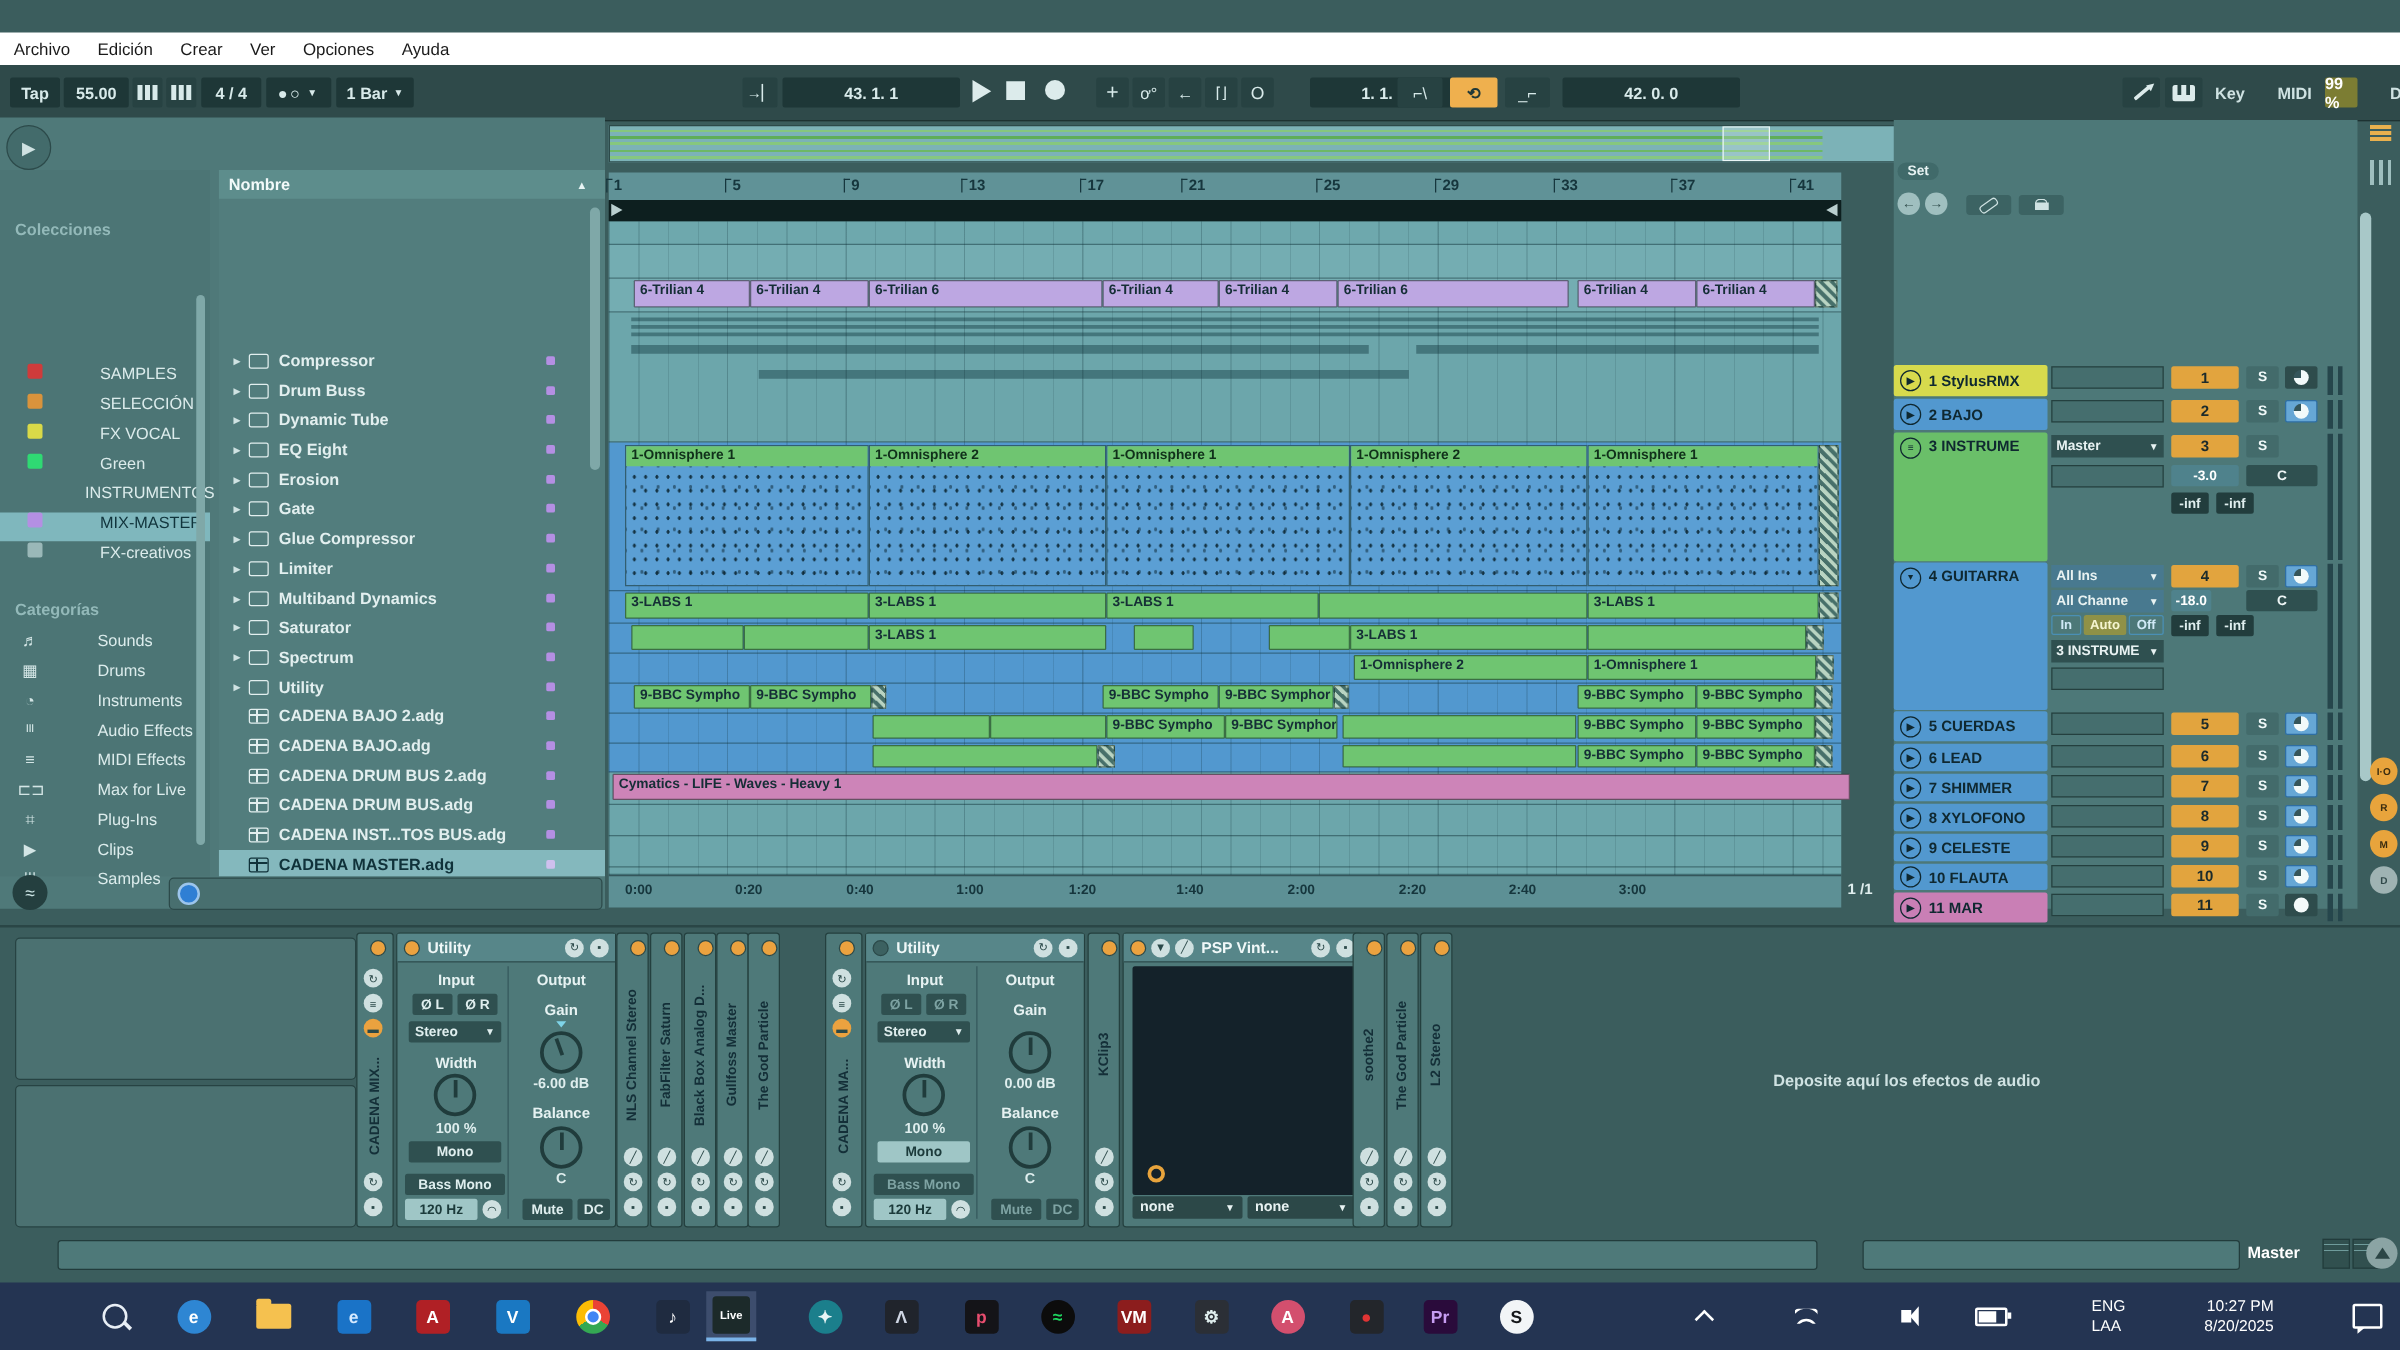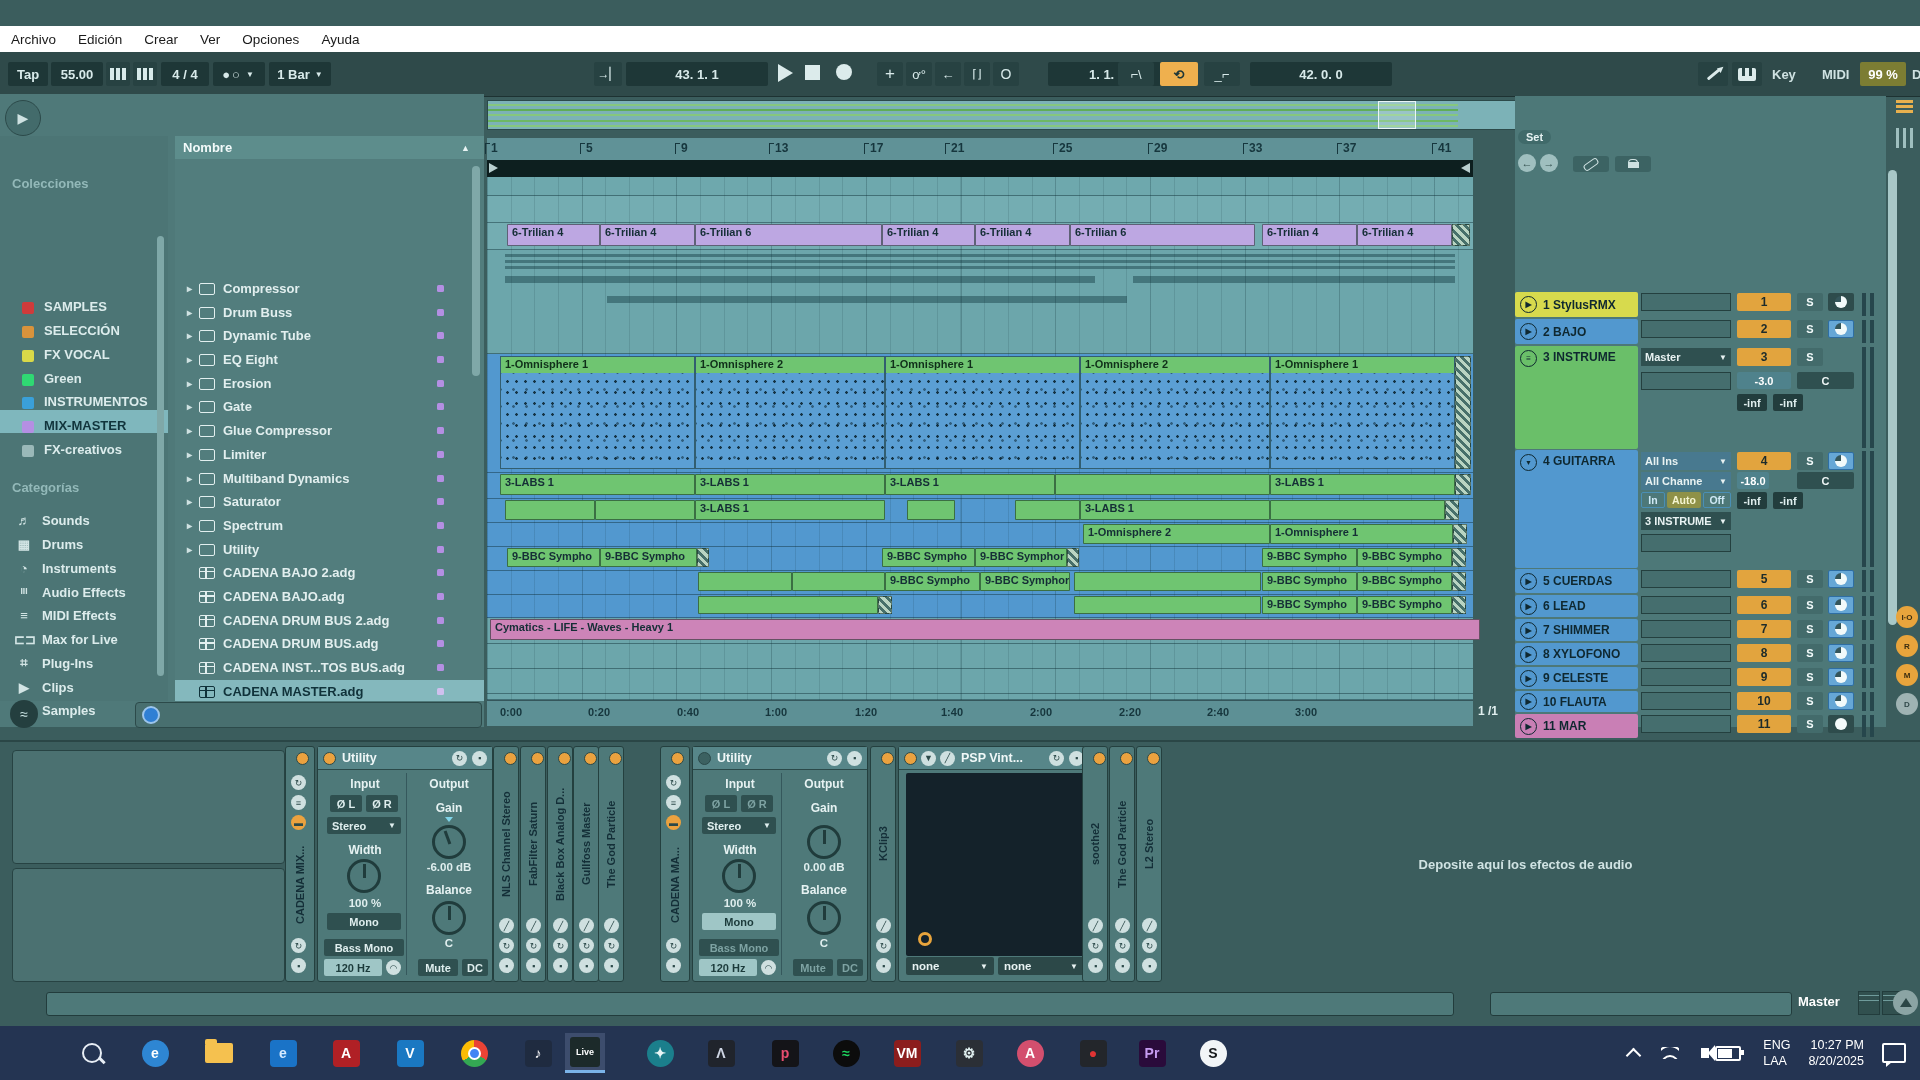--- a/index.html
+++ b/index.html
@@ -39,22 +39,22 @@
     border-top:3px solid transparent;border-bottom:3px solid transparent;}
 
   
   #browser{left:0;top:94px;width:484px;height:633px;background:#4f7979;}
   #bsearch{left:44px;top:8px;width:432px;height:30px;background:#4a7272;border:1px solid #2c4a4a;border-radius:3px;
     color:#a9c9c9;font-size:14px;font-weight:bold;display:flex;align-items:center;padding-left:18px;box-sizing:border-box;}
   #bcollapse{left:5px;top:6px;width:34px;height:34px;border-radius:50%;background:#436b6b;border:1px solid #2c4a4a;
     display:flex;align-items:center;justify-content:center;color:#cfe2e2;font-size:14px;}
   #sidebar{left:0;top:42px;width:168px;height:565px;background:#4c7575;}
   .shead{color:#93b9b9;font-size:13px;font-weight:bold;}
-  .srow{position:absolute;left:0;width:168px;height:23px;display:flex;align-items:flex-end;color:#dcecec;
-    font-size:13px;font-weight:bold;}
+  .srow{position:absolute;left:0;width:168px;height:23px;display:flex;align-items:flex-start;color:#dcecec;
+    font-size:13px;font-weight:normal;gap:36px;}
   .srow .sw{width:12px;height:12px;border-radius:2px;margin:0 10px 0 22px;}
   .srow .ic{width:20px;text-align:center;margin:0 8px 0 14px;font-size:13px;color:#d3e5e5;}
   .srow.selected{background:#7fb7bd;color:#11343c;}
   .sbar{position:absolute;background:#7fa8a8;border-radius:4px;}
   #filelist{left:175px;top:42px;width:309px;height:565px;background:#527d7d;overflow:hidden;}
   #fheader{position:absolute;left:0;top:0;width:309px;height:23px;background:#5d8d8c;color:#f2fafa;
     font-size:13px;font-weight:bold;display:flex;align-items:center;padding-left:8px;box-sizing:border-box;z-index:5;}
   #fheader .sort{position:absolute;right:14px;font-size:9px;color:#e8f4f4;}
   .frow{position:absolute;left:0;width:309px;height:23px;display:flex;align-items:center;color:#e2efef;
     font-size:13px;font-weight:bold;}
@@ -201,21 +201,21 @@
   .tile{width:27px;height:27px;border-radius:4px;display:flex;align-items:center;justify-content:center;font-weight:bold;font-size:14px;}
   .round{width:27px;height:27px;border-radius:50%;display:flex;align-items:center;justify-content:center;font-weight:bold;font-size:14px;}
   .searchm{width:16px;height:16px;border:2.5px solid #e8eef5;border-radius:50%;position:relative;}
   .searchm:after{content:"";position:absolute;left:14px;top:14px;width:8px;height:2.5px;background:#e8eef5;transform:rotate(45deg);}
   .folderic{width:28px;height:20px;background:#f5c14f;border-radius:2px;position:relative;}
   .folderic:before{content:"";position:absolute;left:0;top:-4px;width:12px;height:5px;background:#f5c14f;border-radius:2px 2px 0 0;}
   .chromeic{width:27px;height:27px;border-radius:50%;background:conic-gradient(#ea4335 0 33%,#34a853 33% 66%,#fbbc05 66%);position:relative;}
   .chromeic:after{content:"";position:absolute;left:7px;top:7px;width:13px;height:13px;border-radius:50%;background:#4285f4;border:2.5px solid #fff;box-sizing:border-box;}
   .liveic{width:30px;height:30px;background:#1c2a2a;border-radius:3px;color:#fff;font-size:9px;font-weight:bold;
     display:flex;align-items:center;justify-content:center;}
-  #tray{position:absolute;right:0;top:0;height:54px;display:flex;align-items:center;}
+  #tray{position:absolute;right:0;top:0;height:54px;display:flex;align-items:center;gap:45px;}
   .trico{margin-right:22px;position:relative;}
   .chev{width:9px;height:9px;border-left:2px solid #fff;border-top:2px solid #fff;transform:rotate(45deg);margin-top:4px;}
   .wifi{width:18px;height:12px;position:relative;overflow:hidden;}
   .wifi i{position:absolute;left:50%;bottom:-14px;transform:translateX(-50%);border:2px solid #fff;border-radius:50%;}
   .spk{width:8px;height:10px;background:#fff;position:relative;margin-right:6px;}
   .spk:before{content:"";position:absolute;left:7px;top:-3px;border-right:7px solid #fff;border-top:8px solid transparent;border-bottom:8px solid transparent;}
   .batt{width:22px;height:11px;border:2px solid #fff;border-radius:2px;position:relative;}
   .batt:after{content:"";position:absolute;right:-5px;top:2px;width:3px;height:5px;background:#fff;}
   .batt i{position:absolute;left:1px;top:1px;bottom:1px;width:14px;background:#fff;}
   .trtext{font-size:12.5px;line-height:16px;color:#fff;text-align:left;margin-right:18px;}
@@ -289,21 +289,21 @@
     <div class="tbox abs" style="left:1250px;top:10px;width:142px">42. 0. 0</div>
 
     <div class="tbtn abs" style="left:1698px;top:10px;width:30px">
         <div class="pencil"></div>
       </div>
     <div class="tbtn abs" style="left:1732px;top:10px;width:30px">
         <div class="kbico"></div>
       </div>
     <span class="tlabel abs" style="left:1772px;top:15px">Key</span>
     <span class="tlabel abs" style="left:1822px;top:15px">MIDI</span>
-    <div class="tbox cpu abs" style="left:1860px;top:10px;width:46px">99 %</div>
+    <div class="tbox cpu abs" style="left:1860px;top:10px;width:26px">99 %</div>
     <span class="tlabel abs" style="left:1912px;top:15px">D</span>
   </div>
 
   <div id="browser" class="abs">
     <div id="bcollapse" class="abs">▶</div>
 
     <div id="sidebar" class="abs">
       <span class="shead abs" style="left:12px;top:40px">Colecciones</span>
       <div>
 

